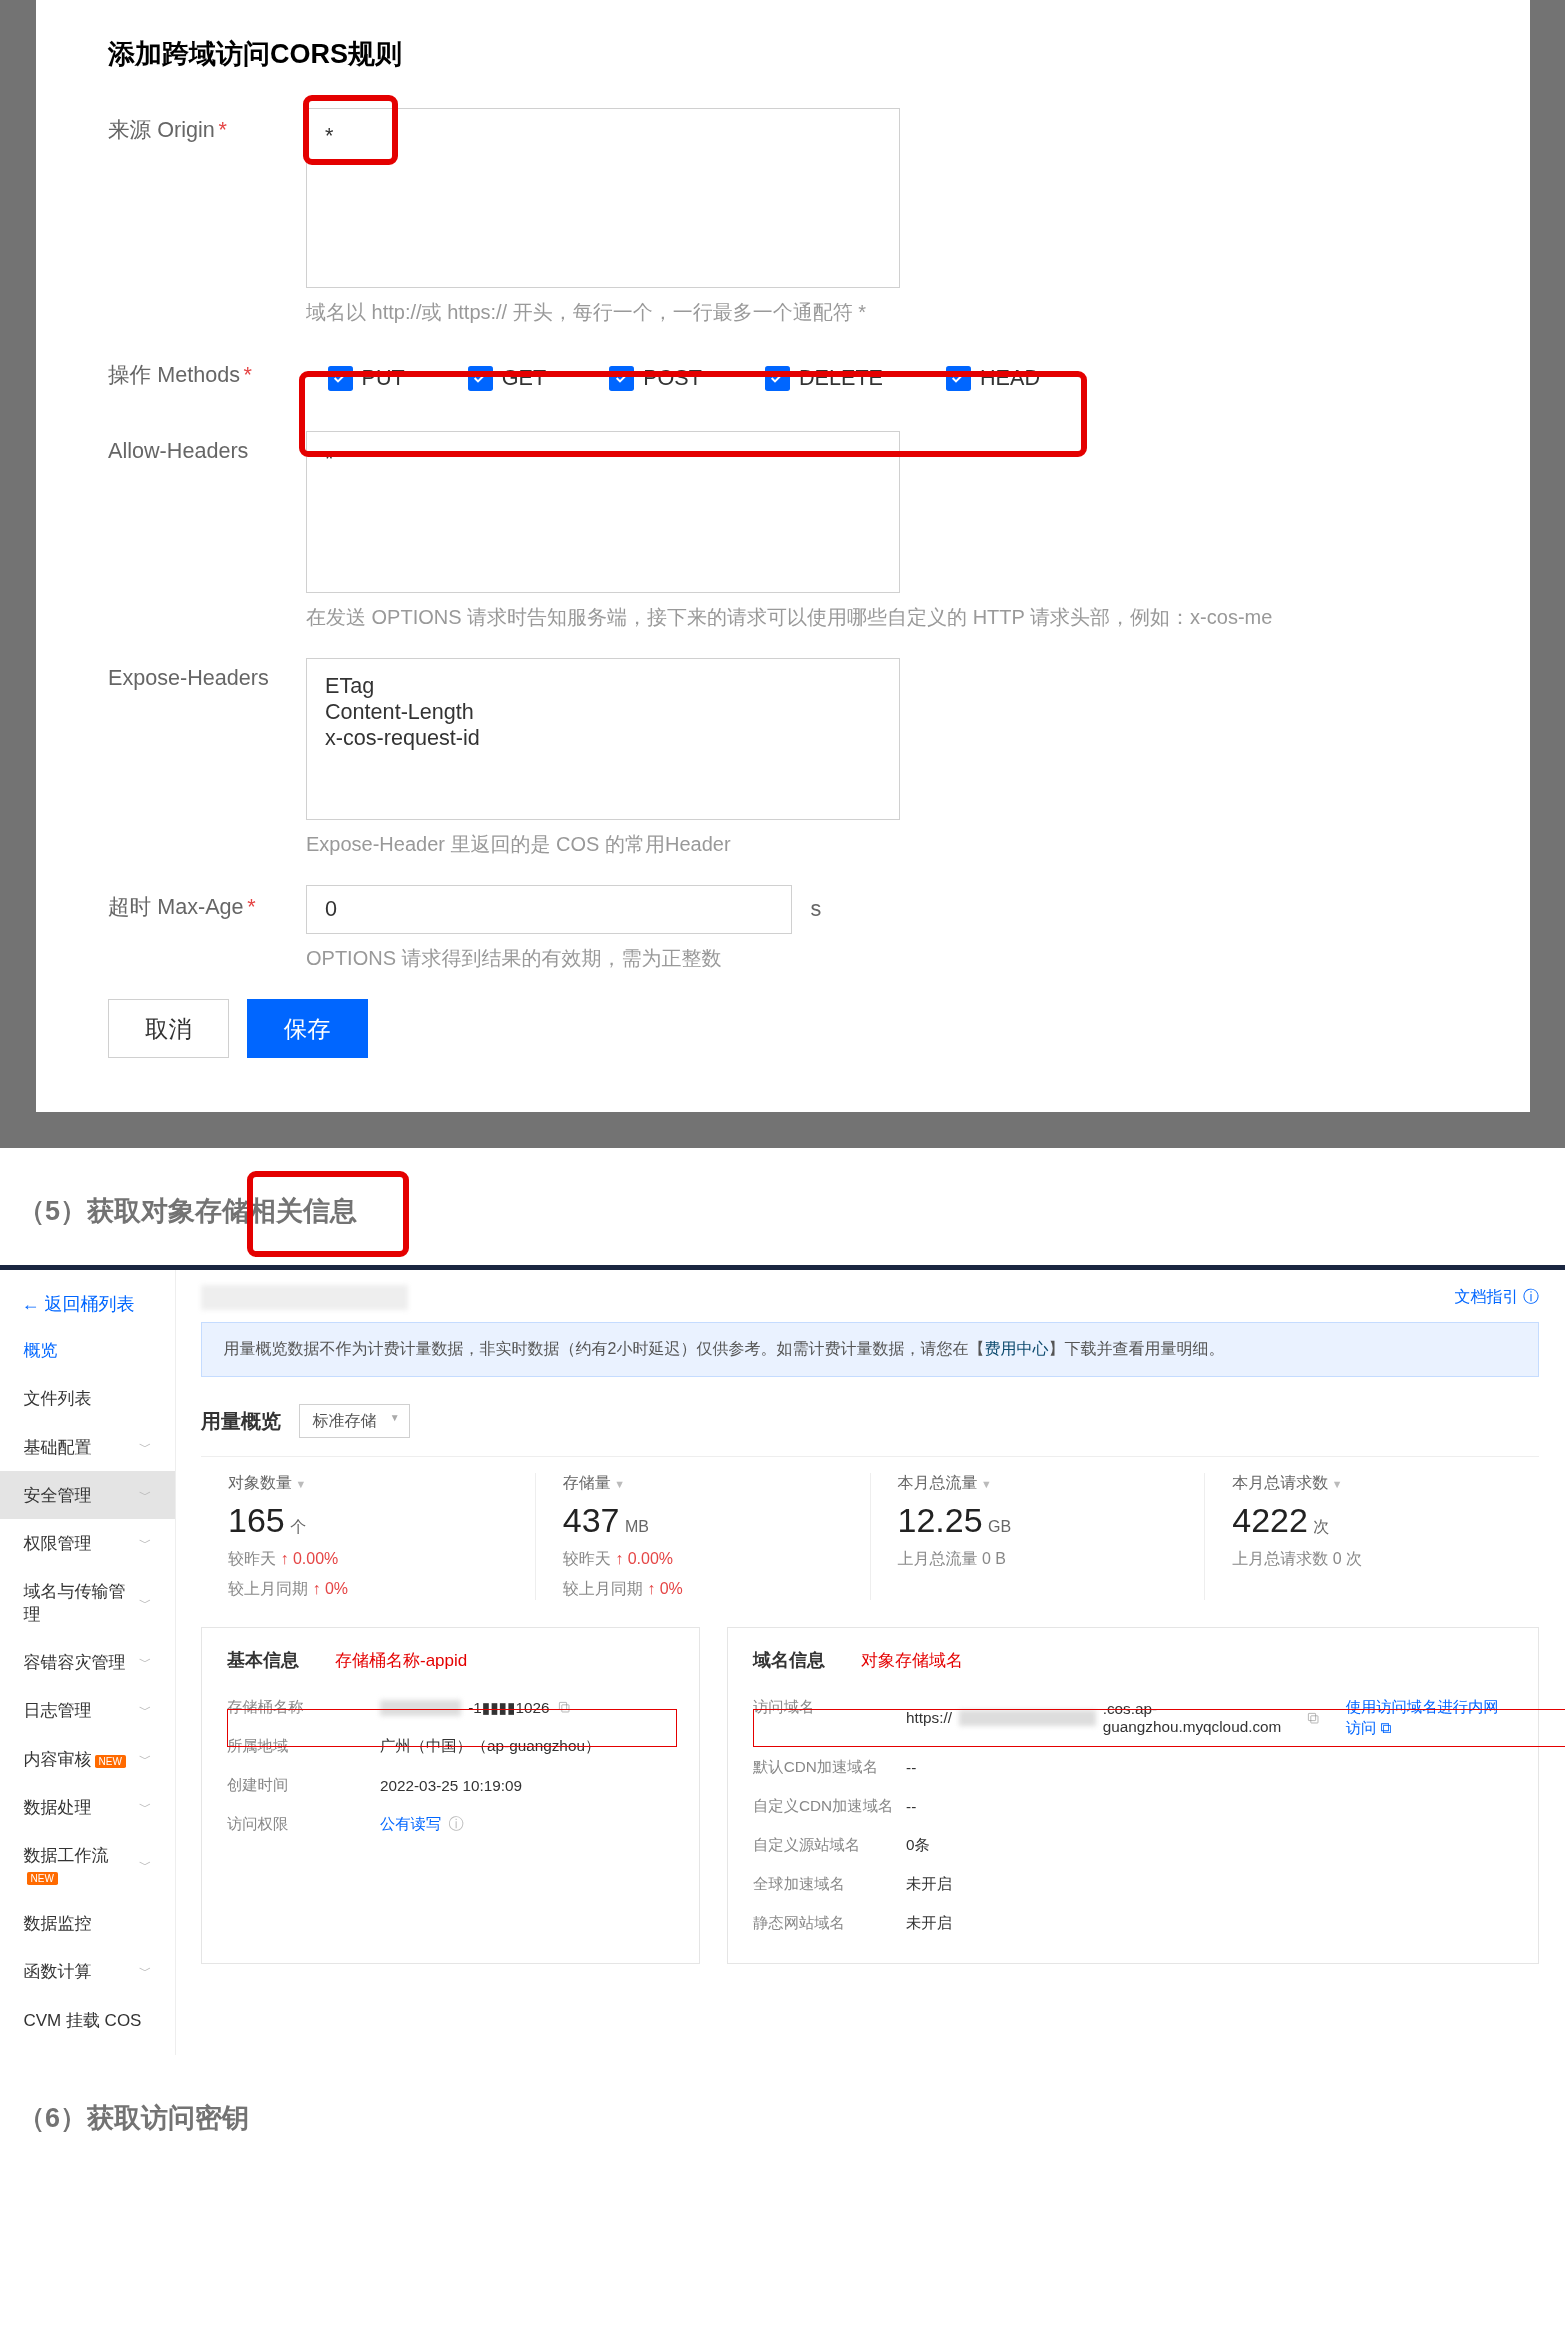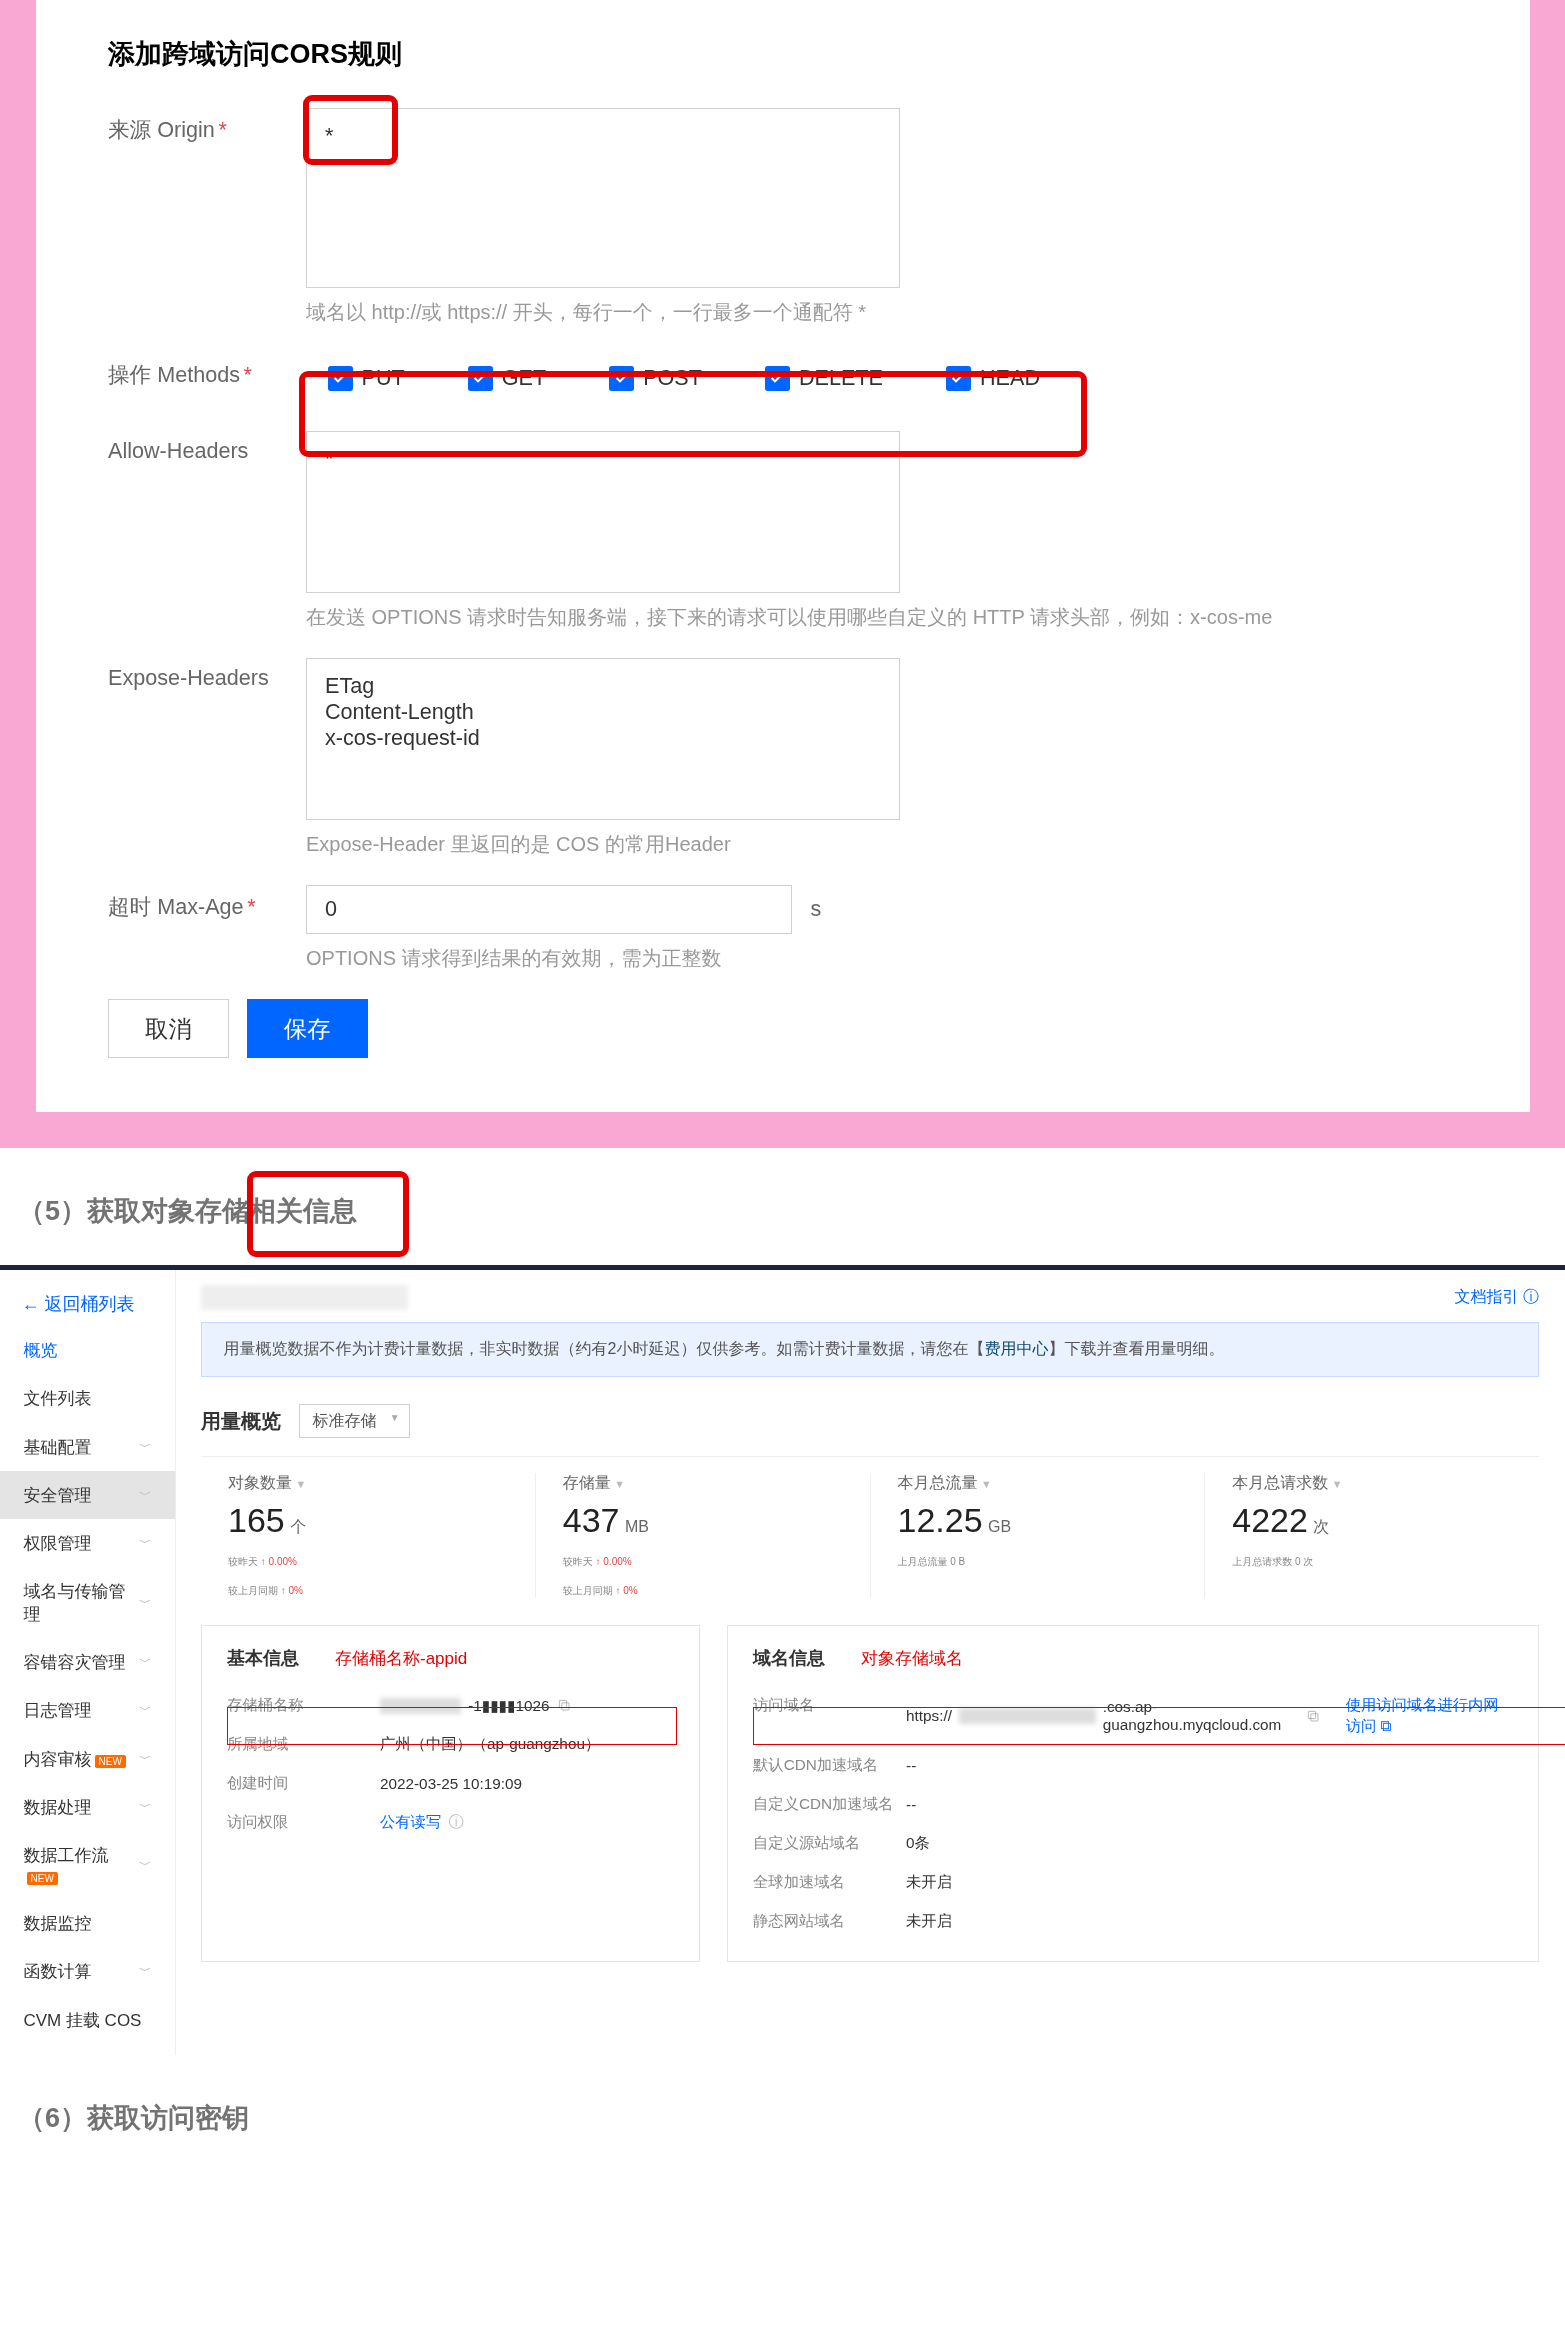--- a/index.html
+++ b/index.html
@@ -1,20 +1,20 @@
 <!DOCTYPE html>
 <html style="font-size:14.4px"><head>
 <meta charset="utf-8">
 <style>
 * { box-sizing: border-box; margin: 0; padding: 0; }
 body { font-family: -apple-system, "Microsoft YaHei", Arial, sans-serif; background: #fff; color: #333; width: 1566px; }
 .doc-wrap { padding: 0 0 36px 0; }
 
 
-.cors-panel-outer { background: #f9a8d4; padding: 0 0 36px 0; }
+.cors-panel-outer { background: #737373; padding: 0 0 36px 0; }
 .cors-panel { background: #fff; margin: 0 36px; padding: 36px 72px 54px 72px; position: relative; }
 .cors-title { font-size: 27px; font-weight: bold; color: #000; margin-bottom: 36px; }
 .form-row { display: flex; align-items: flex-start; margin-bottom: 27px; }
 .form-label { width: 198px; font-size: 21.6px; color: #666; padding-top: 7.2px; flex-shrink: 0; }
 .form-label .req { color: #e54545; margin-left: 3.6px; }
 .form-field { flex: 1; }
 .textarea-box { border: 0.9px solid #d0d0d0; padding: 14.4px 18px; font-size: 21.6px; color: #333; background: #fff; min-height: 162px; width: 594px; }
 .input-box { border: 0.9px solid #d0d0d0; padding: 10.8px 18px; font-size: 21.6px; color: #333; background: #fff; width: 486px; display: inline-block; }
 .suffix-unit { font-size: 21.6px; color: #666; margin-left: 14.4px; }
 .hint { font-size: 20px; color: #999; margin-top: 10.8px; }
@@ -62,21 +62,21 @@
 .select-box { border: 0.9px solid #d0d0d0; padding: 5.4px 32px 5.4px 12.6px; font-size: 16px; color: #555; position: relative; }
 .select-box::after { content: "▼"; position: absolute; right: 9px; top: 7.2px; font-size: 10px; color: #aaa; }
 
 .stat-row { display: flex; border-top: 0.9px solid #eee; padding-top: 16px; }
 .stat-cell { flex: 1; border-right: 0.9px solid #eee; padding: 0 27px; }
 .stat-cell:last-child { border-right: none; }
 .stat-label { font-size: 16px; color: #666; margin-bottom: 7.2px; }
 .stat-label .dd { color: #bbb; margin-left: 3.6px; font-size: 10.8px; }
 .stat-value { font-size: 34px; color: #222; font-weight: 400; }
 .stat-unit { font-size: 16px; color: #666; margin-left: 5.4px; }
-.stat-sub { font-size: 10px; color: #888; margin-top: 15px; }
+.stat-sub { font-size: 16px; color: #888; margin-top: 9px; }
 .red-up { color: #e54545; }
 
 .info-cards { display: flex; gap: 27px; margin-top: 27px; margin-right:27px; }
 .card { border: 0.9px solid #e5e5e5; flex: 1; padding: 20px 25px; position: relative; }
 .card-title { font-size: 18px; font-weight: bold; margin-bottom: 16px; display: inline-block; }
 .red-label { color: #e40000; font-size: 17px; margin-left: 32px; }
 .kv-row { display: flex; font-size: 15.3px; padding: 9px 0; }
 .kv-key { color: #888; width: 153px; flex-shrink: 0; }
 .kv-val { color: #333; display:flex; align-items:center; gap:7.2px; }
 .blur-span { background: #ddd; filter: blur(2.7px); display: inline-block; height: 16px; vertical-align: middle; }

